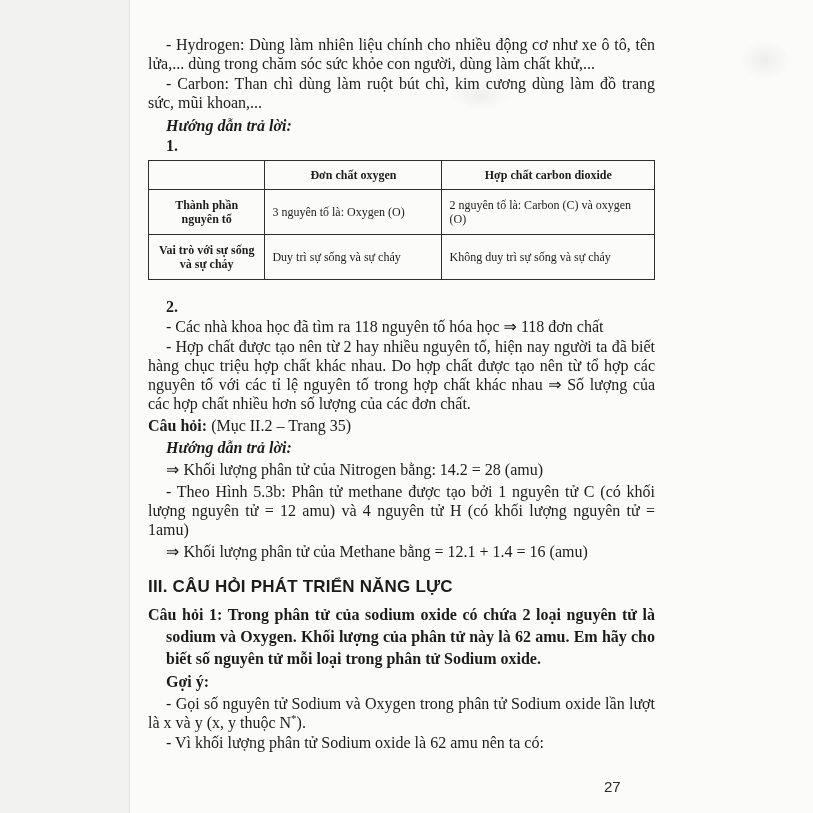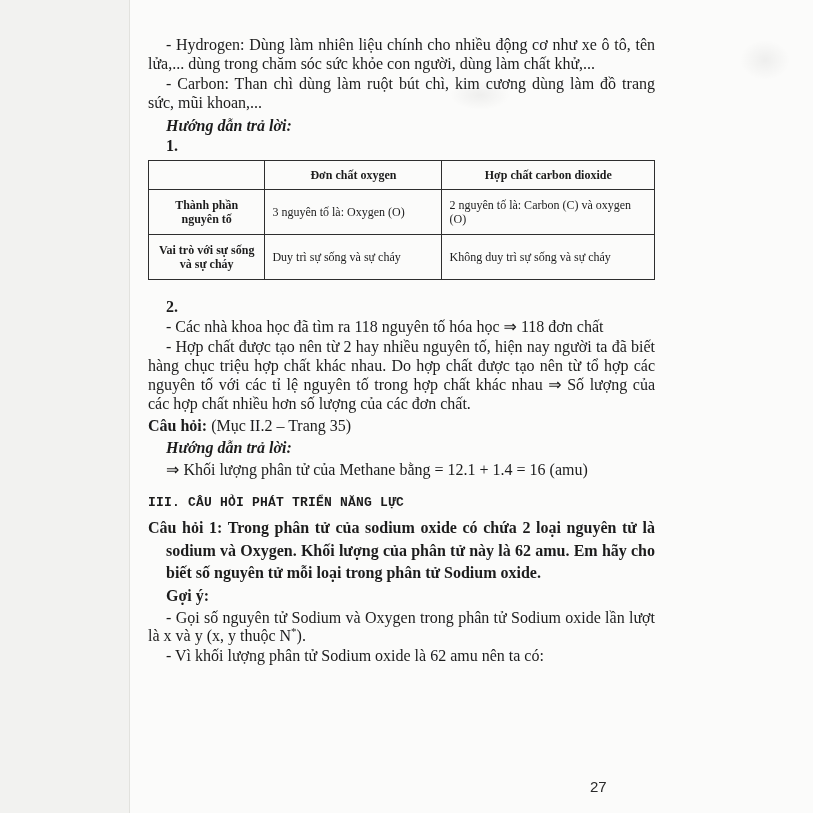--- a/index.html
+++ b/index.html
@@ -27,32 +27,32 @@
   b{font-weight:bold;}
   table{
     width:100%;border-collapse:collapse;margin:4px 0 18px;
     font-size:12px;line-height:1.22;
   }
   th,td{border:1.6px solid #2e2e2e;padding:2px 7px;vertical-align:middle;}
   th{font-weight:bold;text-align:center;height:24px;}
   td.row-label{font-weight:bold;text-align:center;height:40px;}
   td.cell{text-align:left;}
   .h3{
-    font-family:Liberation Mono, monospace;font-weight:bold;
-    font-size:13px;letter-spacing:.2px;text-align:left;
+    font-family:Liberation Sans, sans-serif;font-weight:bold;
+    font-size:17px;letter-spacing:.2px;text-align:left;
     margin:15px 0 7px !important;
   }
   .q-bold{
     font-weight:bold;line-height:1.38;
     padding-left:18px;text-indent:-18px;margin:2px 0 3px !important;
   }
   .goiy{font-weight:bold;text-indent:18px;margin:1px 0 3px !important;}
   sup{font-size:11px;vertical-align:super;line-height:0;}
   .page-number{
-    position:absolute;left:590px;top:778px;
+    position:absolute;left:604px;top:778px;
     font-family:"Liberation Sans", sans-serif;font-size:15px;color:#2a2a2a;
   }
 </style>
 </head>
 <body>
 
 <div class="left-strip"></div>
 <div class="smudge" style="left:450px;top:80px;width:60px;height:30px;"></div>
 <div class="smudge" style="left:740px;top:40px;width:50px;height:40px;"></div>
 
@@ -91,20 +91,22 @@
     </table>
 
   <p class="numline">2.</p>
   <p class="para">- Các nhà khoa học đã tìm ra 118 nguyên tố hóa học ⇒ 118 đơn chất</p>
   <p class="para">- Hợp chất được tạo nên từ 2 hay nhiều nguyên tố, hiện nay người ta đã biết hàng chục triệu hợp chất khác nhau. Do hợp chất được tạo nên từ tổ hợp các nguyên tố với các tỉ lệ nguyên tố trong hợp chất khác nhau ⇒ Số lượng của các hợp chất nhiều hơn số lượng của các đơn chất.</p>
 
   <p class="qline"><b>Câu hỏi:</b><span> (Mục II.2 – Trang 35)</span></p>
 
   <p class="guide">Hướng dẫn trả lời:</p>
 
+  <p class="arrow-line">⇒ Khối lượng phân tử của Nitrogen bằng: 14.2 = 28 (amu)</p>
+  <p class="para">- Theo Hình 5.3b: Phân tử methane được tạo bởi 1 nguyên tử C (có khối lượng nguyên tử = 12 amu) và 4 nguyên tử H (có khối lượng nguyên tử = 1amu)</p>
   <p class="arrow-line">⇒ Khối lượng phân tử của Methane bằng = 12.1 + 1.4 = 16 (amu)</p>
 
   <p class="h3">III. CÂU HỎI PHÁT TRIỂN NĂNG LỰC</p>
 
   <p class="q-bold"><b>Câu hỏi 1:</b><span> Trong phân tử của sodium oxide có chứa 2 loại nguyên tử là sodium và Oxygen. Khối lượng của phân tử này là 62 amu. Em hãy cho biết số nguyên tử mỗi loại trong phân tử Sodium oxide.</span></p>
 
   <p class="goiy">Gợi ý:</p>
 
   <p class="para"><span>- Gọi số nguyên tử Sodium và Oxygen trong phân tử Sodium oxide lần lượt là x và y (x, y thuộc N</span><sup>*</sup><span>).</span></p>
   <p class="para">- Vì khối lượng phân tử Sodium oxide là 62 amu nên ta có:</p>

